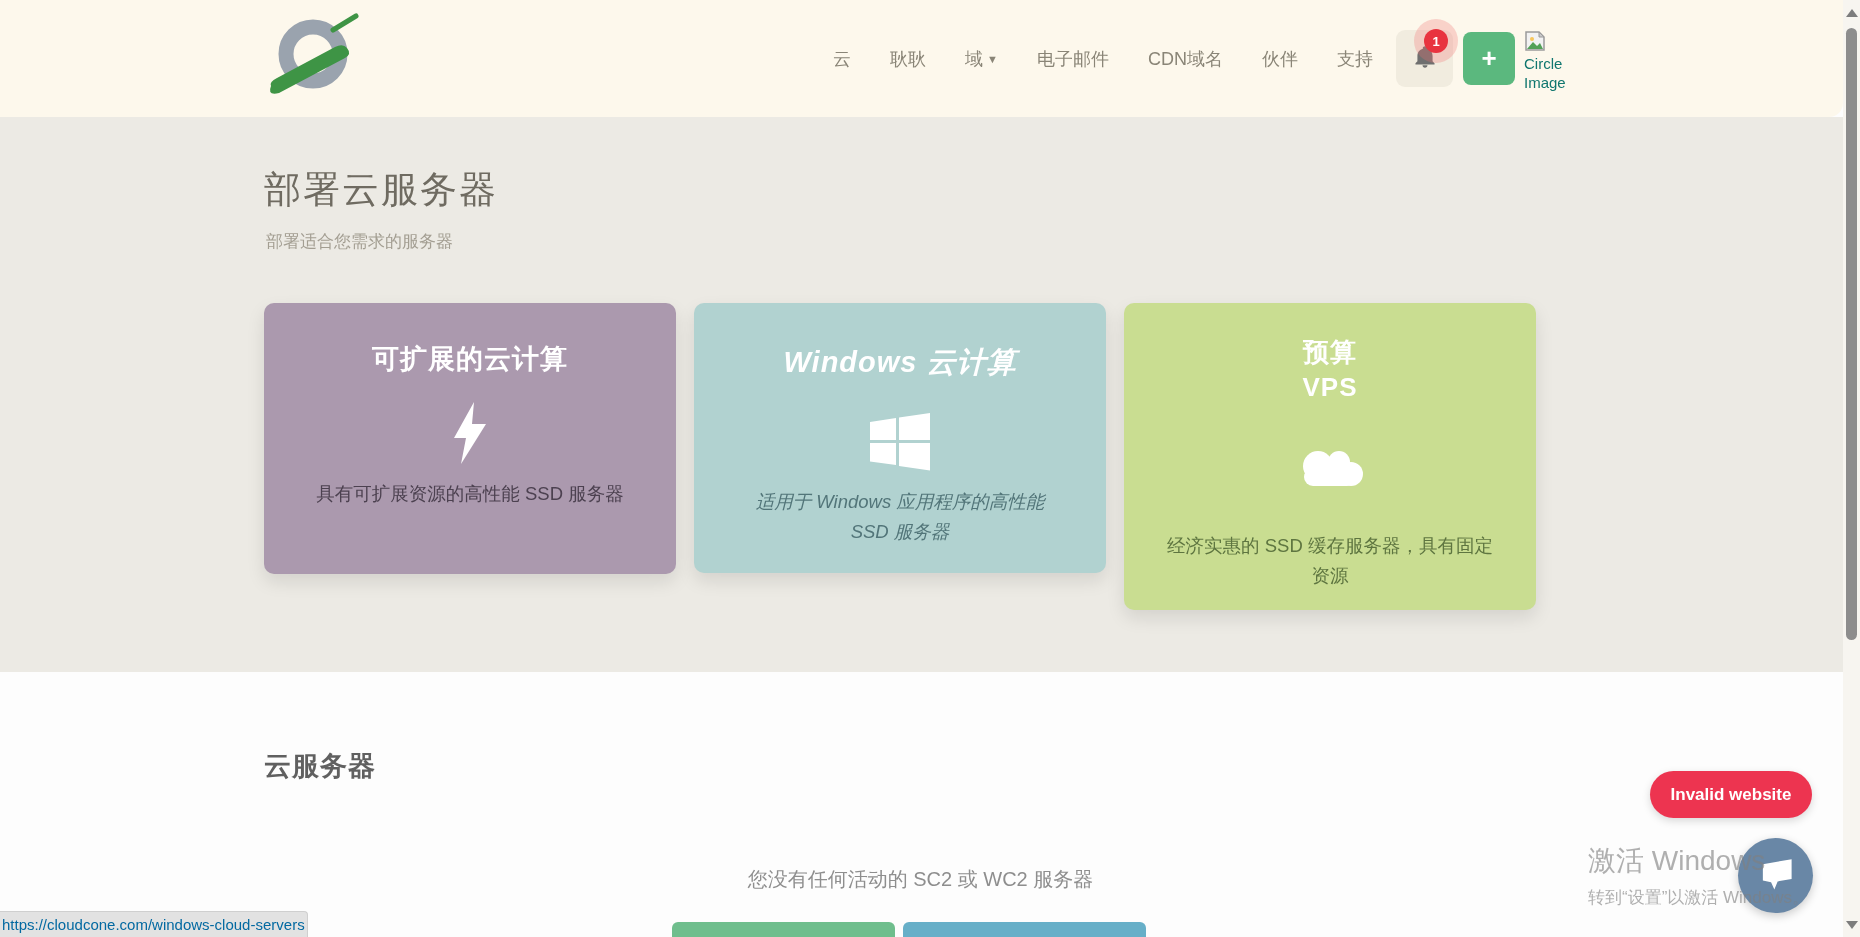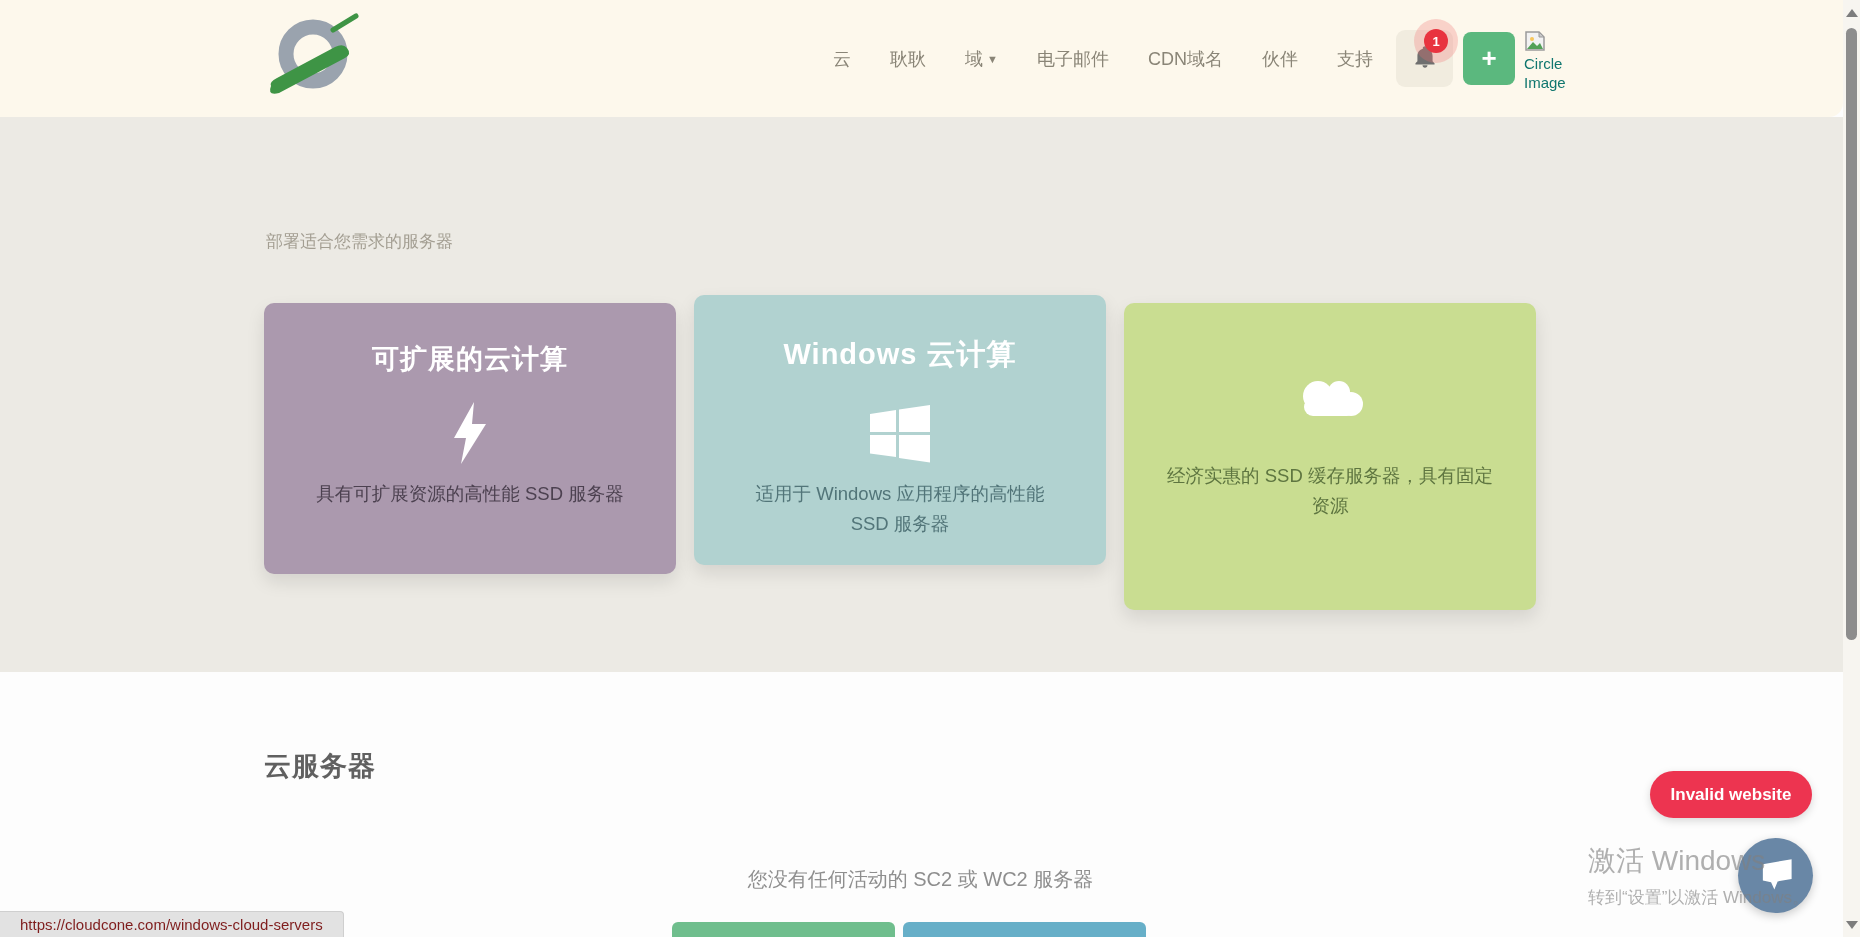--- a/index.html
+++ b/index.html
@@ -36,21 +36,21 @@
   .hero-title { position:absolute; left:264px; top:48px; font-size:37px;
     font-weight:500; color:#6f6b61; letter-spacing:2px; }
   .hero-sub { position:absolute; left:266px; top:113px; font-size:17px;
     color:#a39e92; }
 
   .cards { position:absolute; left:264px; top:174px; width:1313px;
     display:flex; gap:18px; align-items:flex-start; }
   .card { width:412px; border-radius:10px; text-align:center;
     box-shadow:0 8px 18px rgba(0,0,0,.10); cursor:pointer; }
   .card-purple { height:271px; margin-top:12px; background:#ab99ae; padding-top:38px; }
-  .card-teal   { height:270px; margin-top:4px;  background:#b1d2d0; padding-top:40px; }
+  .card-teal   { height:270px; margin-top:12px;  background:#b1d2d0; padding-top:40px;font-style:italic; }
   .card-green  { height:307px; margin-top:12px; background:#c9dd91; padding-top:32px; }
   .card-title { color:#fff; font-weight:bold; letter-spacing:1px; }
   .card-purple .card-title { font-size:27px; }
   .card-teal   .card-title { font-size:29px; }
   .card-green  .card-title { font-size:26px; line-height:35px; }
   .card-icon { display:flex; justify-content:center; align-items:center; }
   .card-purple .card-icon { height:92px; margin-top:10px; }
   .card-teal   .card-icon { height:90px; margin-top:14px; }
   .card-green  .card-icon { height:96px; margin-top:16px; }
   .card-desc { font-size:18.5px; line-height:30px; margin:0 auto; width:330px; }
@@ -79,22 +79,22 @@
   .chat-bubble { position:absolute; left:1738px; top:838px; width:75px;
     height:75px; border-radius:50%; background:#6987a6; display:flex;
     align-items:center; justify-content:center; cursor:pointer; z-index:7;
     box-shadow:0 3px 10px rgba(0,0,0,.2); }
   .watermark { position:absolute; left:1588px; top:842px; z-index:9;
     pointer-events:none; color:rgba(128,128,128,.62); }
   .watermark-l1 { font-size:28px; }
   .watermark-l2 { font-size:17px; margin-top:6px;text-align:center; }
   .status-tooltip { position:absolute; left:0; top:911px; height:26px;
     background:#e2e2e2; border:1px solid #cfcfcf; border-left:none;
-    border-bottom:none; border-radius:0 4px 0 0; padding:0 20px;
-    display:flex; align-items:center; font-size:15px; color:#7f1d1d; z-index:10; }
+    border-bottom:none; border-radius:0 4px 0 0; padding:0 2px;
+    display:flex; align-items:center; font-size:15px; color:#0369a1; z-index:10; }
 
   
   .scrollbar { position:absolute; right:0; top:0; width:17px; height:937px;
     background:#f7f5f0; z-index:6; }
   .scroll-up { position:absolute; top:9px; left:3px; width:0; height:0;
     border-left:6px solid transparent; border-right:6px solid transparent;
     border-bottom:8px solid #7d7d7d; cursor:pointer; }
   .scroll-thumb { position:absolute; top:28px; left:3px; width:11px;
     height:612px; background:#8d8d8d; border-radius:6px; cursor:pointer; }
   .scroll-down { position:absolute; bottom:8px; left:3px; width:0; height:0;
@@ -135,20 +135,21 @@
       <path d="M2 2 h13 l5 5 v13 h-18 Z" fill="#f2f2f2" stroke="#9a9a9a" stroke-width="1.5"></path>
       <path d="M15 2 v5 h5 Z" fill="#c9c9c9" stroke="#9a9a9a" stroke-width="1"></path>
       <circle cx="8" cy="9" r="2" fill="#f7c65c"></circle>
       <path d="M3 19 L9 12 L13 16 L16 13 L19 19 Z" fill="#53a158"></path>
     </svg>
     <span>Circle Image</span>
   </div>
 </div>
 
 <div class="hero">
+  <div class="hero-title">部署云服务器</div>
   <div class="hero-sub">部署适合您需求的服务器</div>
 
   <div class="cards">
 
     <div class="card card-purple">
       <div class="card-title">可扩展的云计算</div>
       <div class="card-icon">
         <svg width="44" height="66" viewBox="0 0 44 66">
           <path d="M26 2 L6 38 L18 38 L13 64 L38 24 L24 24 Z" fill="#ffffff"></path>
         </svg>
@@ -163,20 +164,24 @@
           <path d="M0 9 L26 5 L26 27 L0 27 Z" fill="#ffffff"></path>
           <path d="M29 4.5 L60 0 L60 27 L29 27 Z" fill="#ffffff"></path>
           <path d="M0 30 L26 30 L26 52 L0 48.5 Z" fill="#ffffff"></path>
           <path d="M29 30 L60 30 L60 57.5 L29 53 Z" fill="#ffffff"></path>
         </svg>
       </div>
       <div class="card-desc">适用于 Windows 应用程序的高性能 SSD 服务器</div>
     </div>
 
     <div class="card card-green">
+      <div class="card-title">
+        <div>预算</div>
+        <div>VPS</div>
+      </div>
       <div class="card-icon">
         <svg width="72" height="50" viewBox="0 0 72 50">
           <circle cx="24" cy="22" r="15" fill="#ffffff"></circle>
           <circle cx="45" cy="18" r="11" fill="#ffffff"></circle>
           <circle cx="57" cy="30" r="12" fill="#ffffff"></circle>
           <rect x="10" y="24" width="52" height="18" rx="9" fill="#ffffff"></rect>
         </svg>
       </div>
       <div class="card-desc">经济实惠的 SSD 缓存服务器，具有固定资源</div>
     </div>

